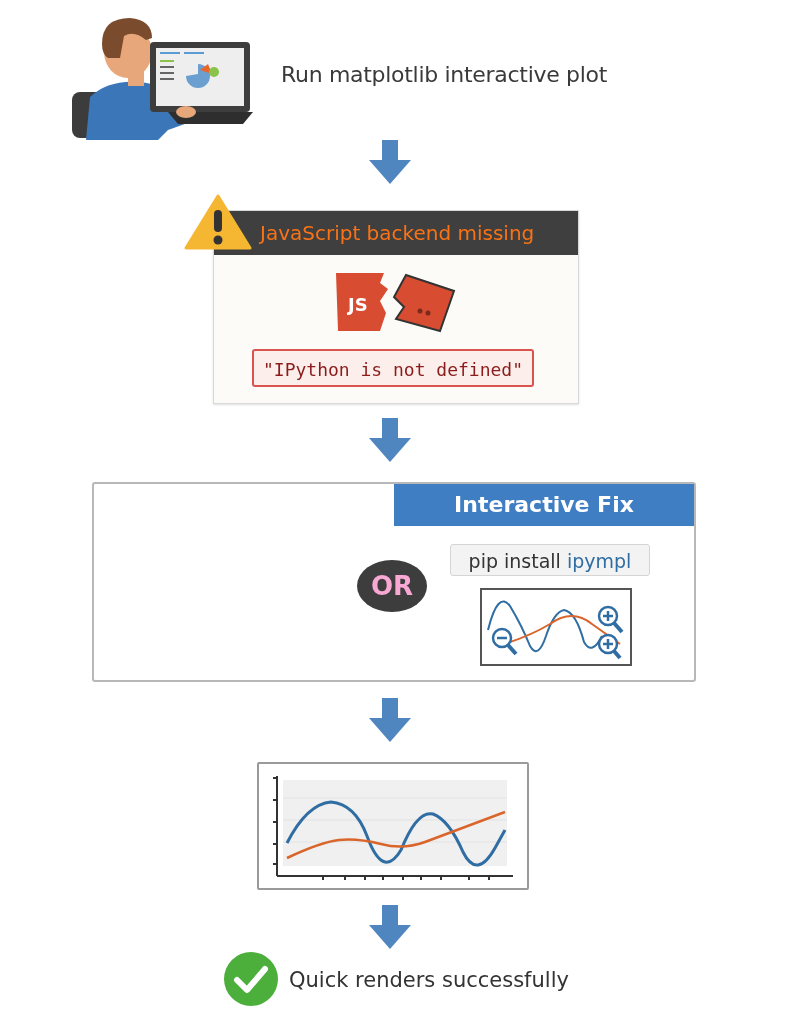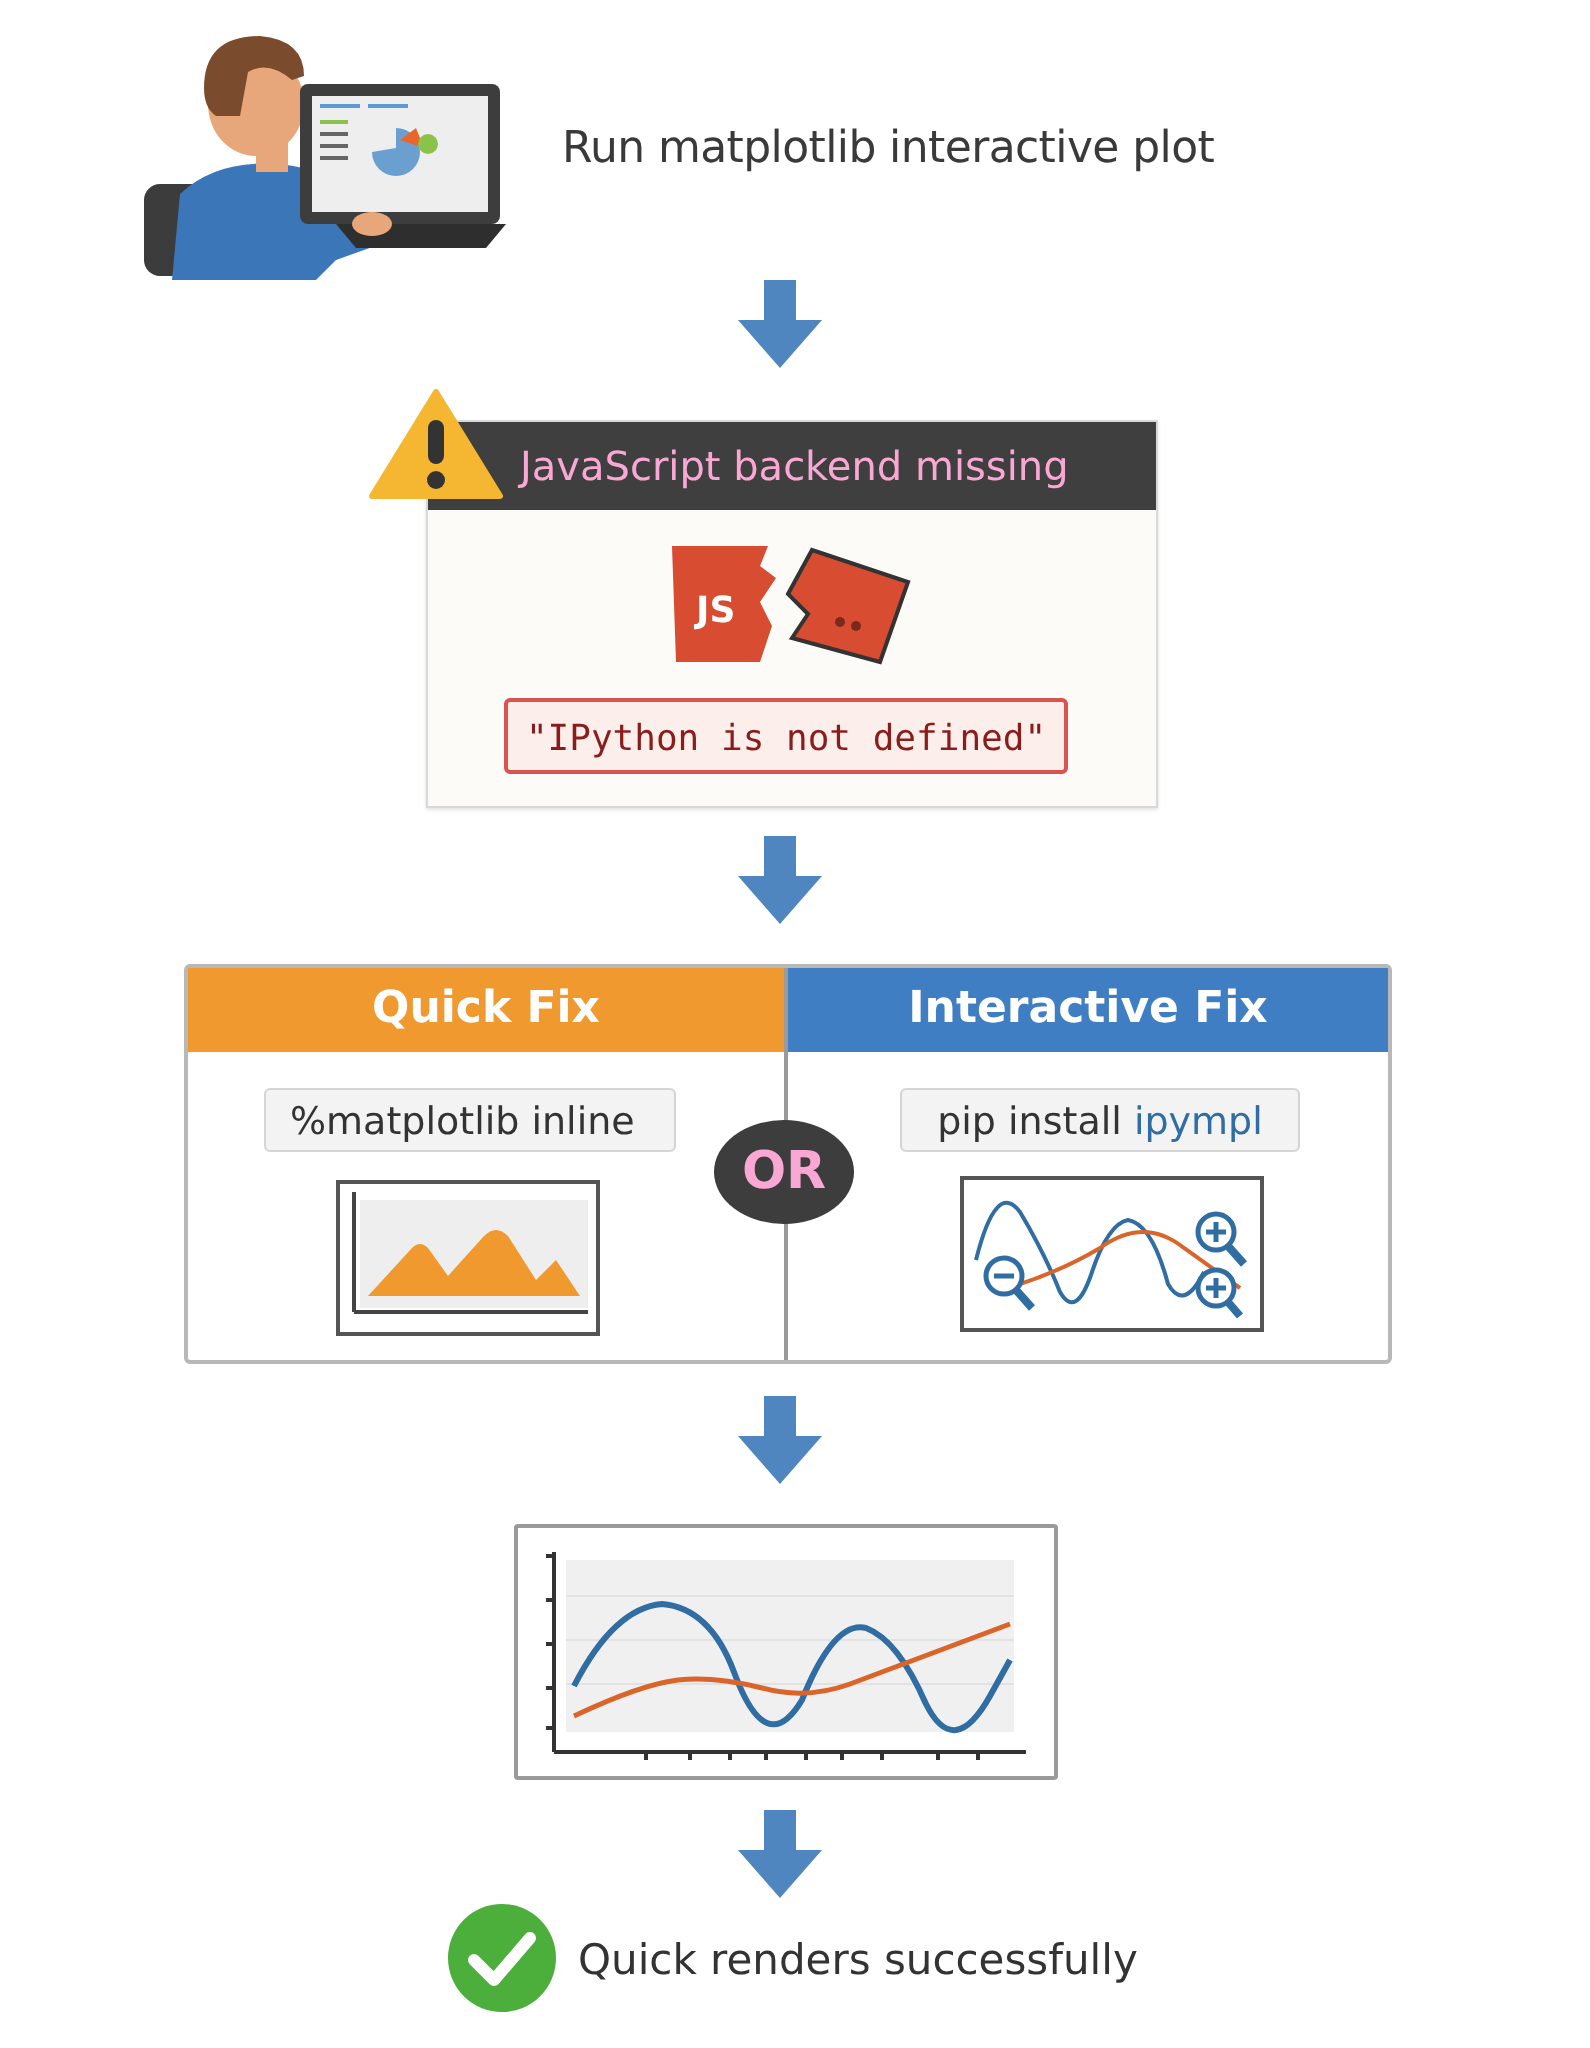--- a/index.html
+++ b/index.html
@@ -4,21 +4,21 @@
 <style>
   html, body { margin: 0; padding: 0; }
   body {
     width: 795px; height: 1024px; background: #ffffff; position: relative; overflow: hidden;
     font-family: "DejaVu Sans", sans-serif; color: #333;
   }
   .abs { position: absolute; }
   .step-title { font-size: 22px; color: #3a3a3a; letter-spacing: -0.3px; }
   .arrow { position: absolute; width: 46px; height: 46px; }
   .error-box { left: 213px; top: 210px; width: 364px; height: 192px; border: 1px solid #d8d8d8; background: #fdfbf8; box-shadow: 0 1px 2px rgba(0,0,0,0.12); }
-  .error-header { position: absolute; left: 0; top: 0; right: 0; height: 44px; background: #3f3f3f; color: #f9a8d4; font-size: 20px; line-height: 44px; padding-left: 46px; box-sizing: border-box; white-space: nowrap; }
+  .error-header { position: absolute; left: 0; top: 0; right: 0; height: 44px; background: #3f3f3f; color: #f97316; font-size: 20px; line-height: 44px; padding-left: 46px; box-sizing: border-box; white-space: nowrap; }
   .error-msg { position: absolute; left: 38px; top: 138px; width: 282px; height: 38px; border: 2px solid #d9534f; border-radius: 3px; background: #fcefeb; color: #8b1c1c; font-family: "DejaVu Sans Mono", monospace; font-size: 18px; line-height: 38px; text-align: center; box-sizing: border-box; }
   .fix-wrap { left: 92px; top: 482px; width: 604px; height: 200px; border: 2px solid #b8b8b8; border-radius: 3px; box-sizing: border-box; background: #fff; }
   .fix-col { position: absolute; top: 0; height: 196px; }
   .fix-header { height: 42px; line-height: 42px; color: #fff; font-size: 22px; font-weight: bold; text-align: center; }
   .code-chip { position: absolute; height: 32px; line-height: 32px; background: #f3f3f3; border: 1px solid #d5d5d5; border-radius: 3px; font-size: 19px; color: #333; padding: 0 12px; box-sizing: border-box; white-space: nowrap; }
   .or-badge { left: 357px; top: 560px; width: 70px; height: 52px; border-radius: 50%; background: #3d3d3d; color: #f9a8d4; font-size: 26px; font-weight: bold; text-align: center; line-height: 52px; }
   .result-box { left: 257px; top: 762px; width: 272px; height: 128px; border: 2px solid #9a9a9a; border-radius: 2px; box-sizing: border-box; background: #fff; }
   .success-text { left: 289px; top: 968px; font-size: 21px; color: #333; }
 </style>
 </head>
@@ -67,31 +67,20 @@
   <path d="M34 2 L66 54 H2 Z" fill="#f5b731" stroke="#f5b731" stroke-width="3" stroke-linejoin="round"></path>
   <rect x="30" y="16" width="8" height="22" rx="4" fill="#333"></rect>
   <circle cx="34" cy="46" r="4.5" fill="#333"></circle>
 </svg>
 
 <svg class="arrow" style="left:367px;top:418px;" viewBox="0 0 46 46">
     <path d="M15 0 H31 V20 H44 L23 44 L2 20 H15 Z" fill="#4f86c0"></path>
   </svg>
 
 <div class="abs fix-wrap">
-  <div class="fix-col" style="left:0;width:298px;border-right:2px solid #9a9a9a;">
-    <div class="fix-header" style="background:#f0992f;">Quick Fix</div>
-    <div class="code-chip" style="left:38px;top:60px;width:206px;">%matplotlib inline</div>
-    <svg class="abs" style="left:74px;top:106px;" width="132" height="78" viewBox="0 0 132 78">
-      <rect x="1" y="1" width="130" height="76" fill="#fff" stroke="#555" stroke-width="2"></rect>
-      <rect x="12" y="10" width="114" height="54" fill="#eeeeee"></rect>
-      <line x1="9" y1="6" x2="9" y2="66" stroke="#444" stroke-width="2"></line>
-      <line x1="9" y1="66" x2="126" y2="66" stroke="#444" stroke-width="2"></line>
-      <path d="M16 58 L38 34 Q42 30 46 34 L56 48 L74 28 Q80 22 86 28 L100 50 L110 40 L122 58 Z" fill="#f0992f"></path>
-    </svg>
-  </div>
   <div class="fix-col" style="left:300px;width:300px;">
     <div class="fix-header" style="background:#3f7ec2;">Interactive Fix</div>
     <div class="code-chip" style="left:56px;top:60px;width:200px;text-align:center;">
       <span style="white-space:pre;">pip install </span><span style="color:#2f6da3;">ipympl</span>
     </div>
     <svg class="abs" style="left:86px;top:104px;" width="152" height="78" viewBox="0 0 152 78">
       <rect x="1" y="1" width="150" height="76" fill="#fff" stroke="#555" stroke-width="2"></rect>
       <path d="M8 42 Q18 2 30 18 Q42 38 50 58 Q58 72 66 48 Q74 24 84 22 Q96 24 104 54 Q112 68 122 48" fill="none" stroke="#2f6da3" stroke-width="2"></path>
       <path d="M24 56 Q50 48 70 36 Q92 20 112 36 L140 56" fill="none" stroke="#d9652b" stroke-width="2"></path>
       <circle cx="22" cy="50" r="9" fill="#fff" stroke="#2f6da3" stroke-width="2.5"></circle>

